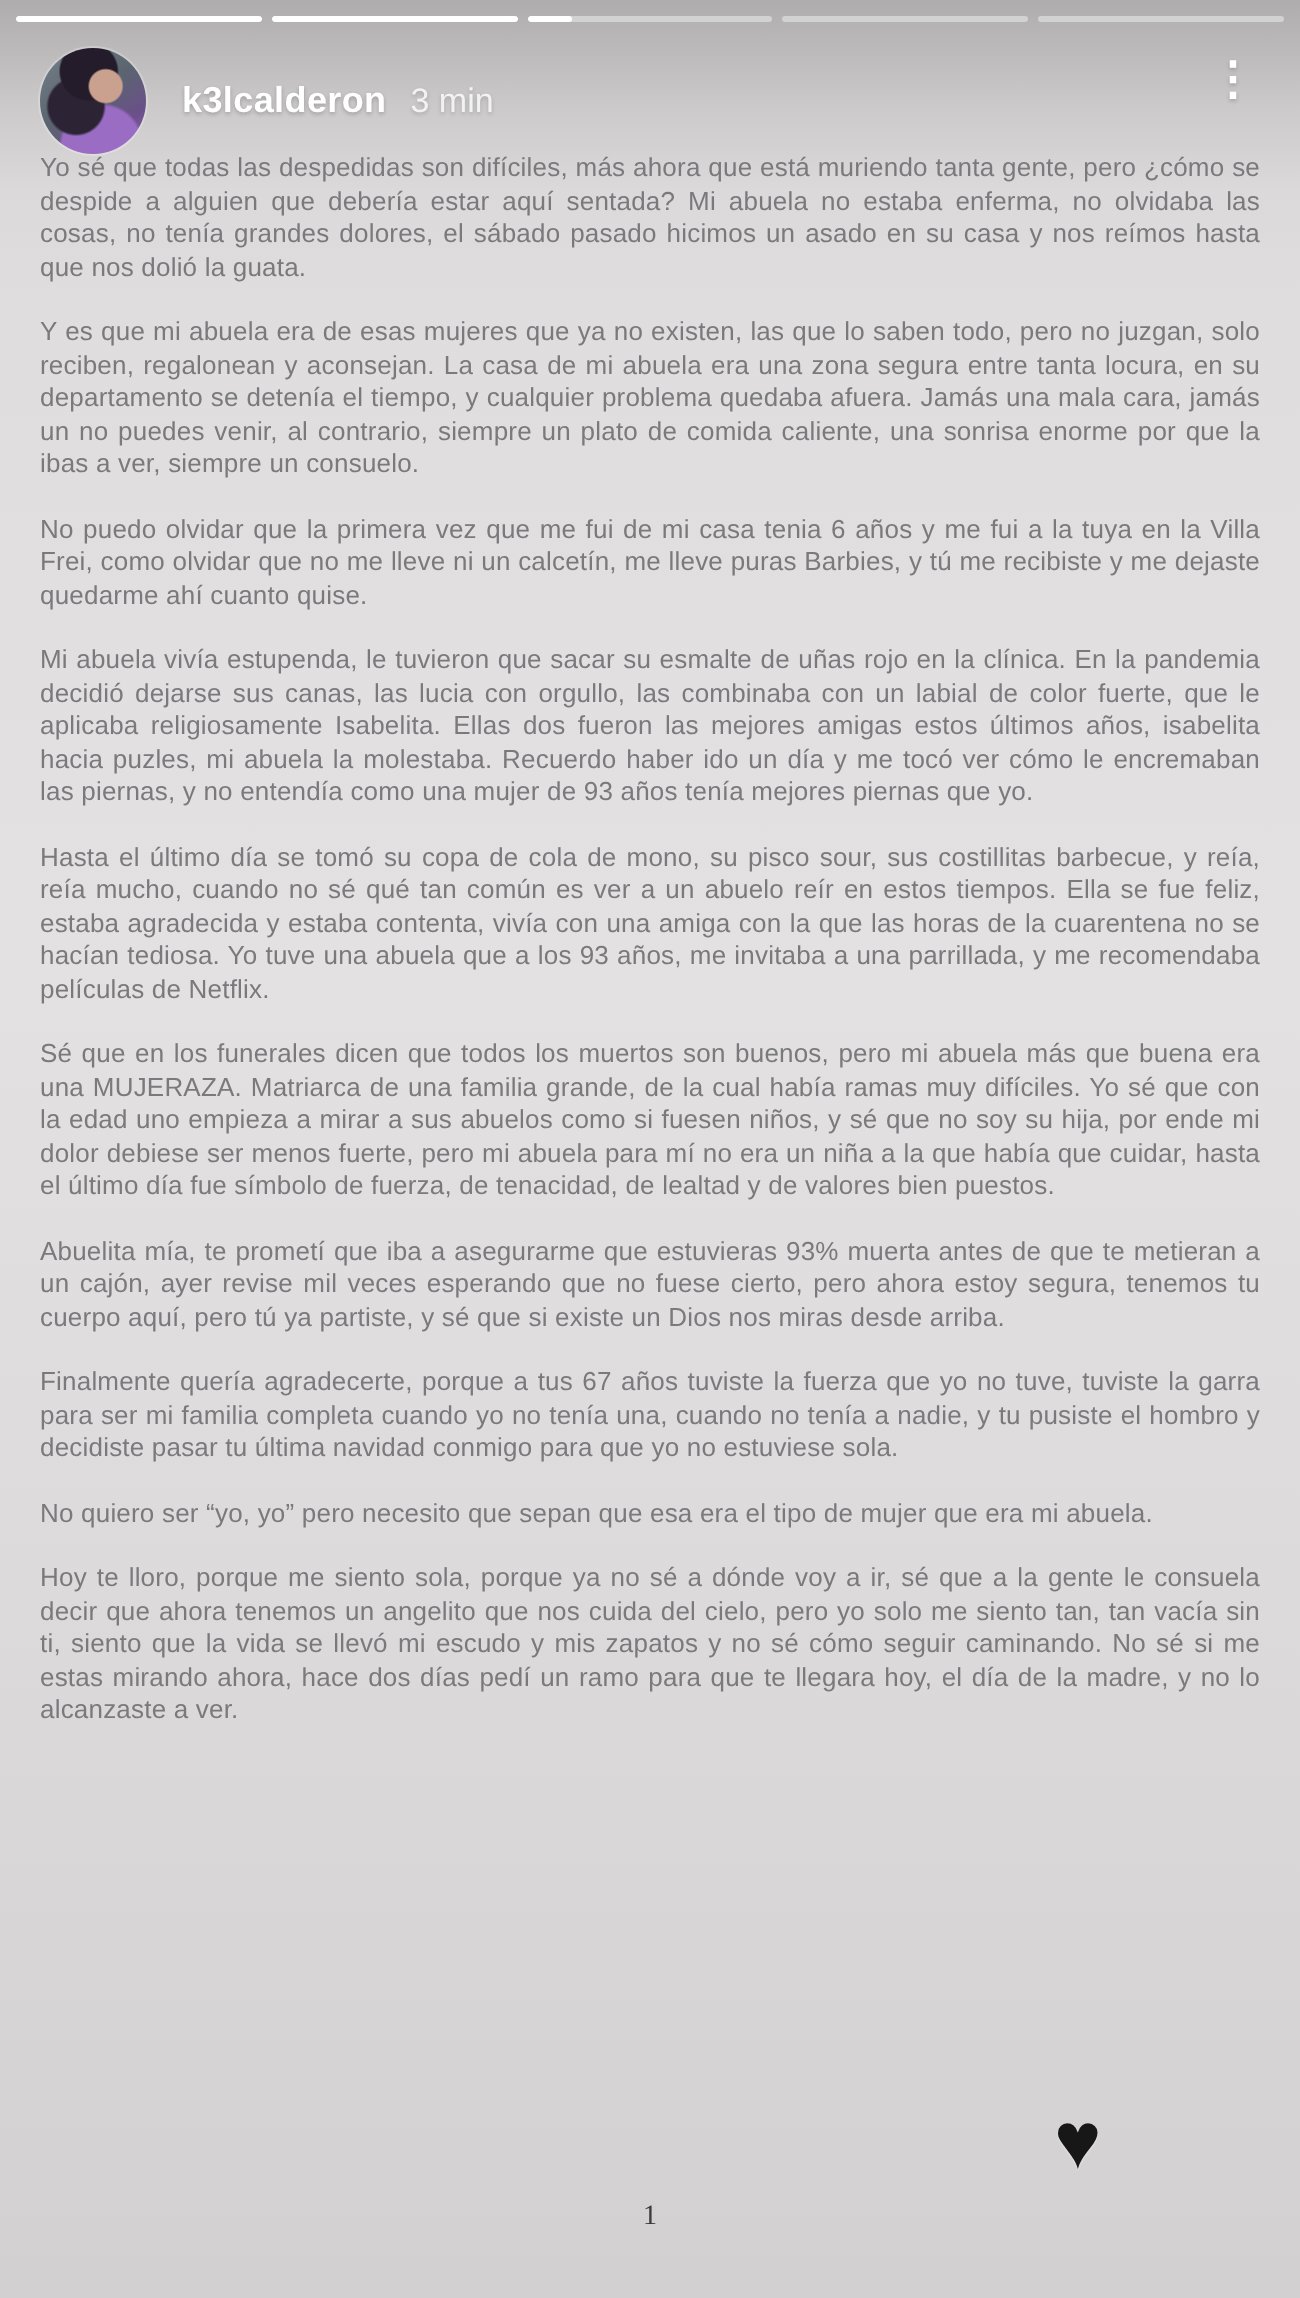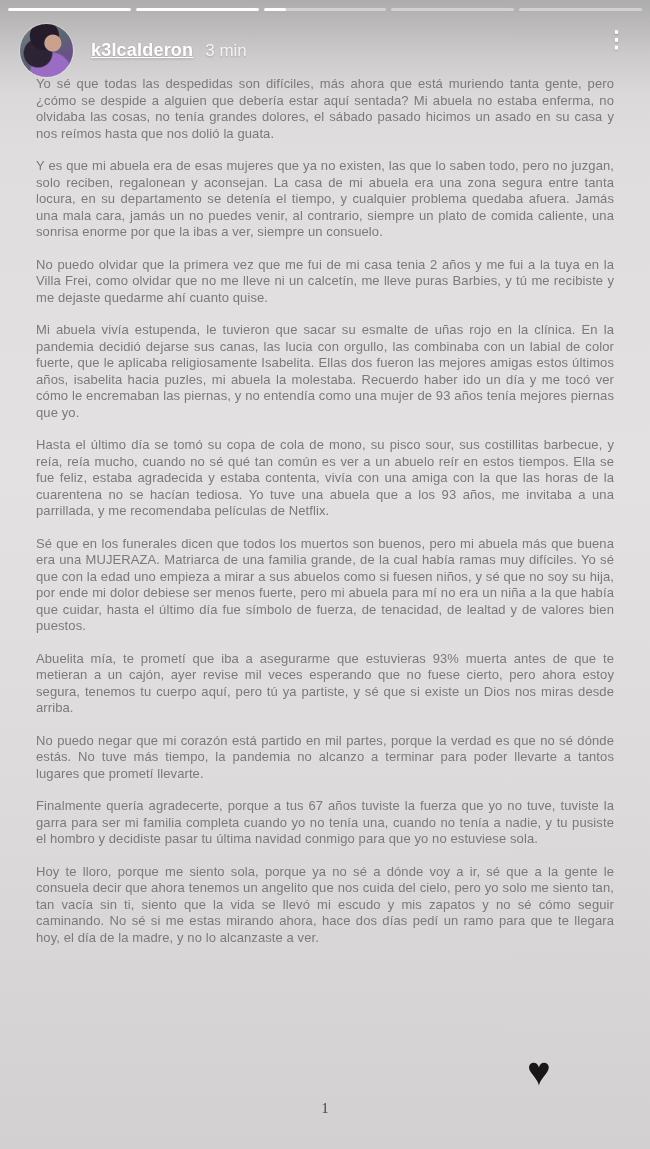--- a/index.html
+++ b/index.html
@@ -48,37 +48,36 @@
       linear-gradient(145deg, #76818c 0%, #5a656f 45%, #6b4f8a 75%, #8f6ab5 100%);
     box-shadow:0 0 0 1px rgba(255,255,255,0.25);
   }
   .header-texts{
     display:flex;align-items:baseline;gap:12px;
     margin-left:18px;
   }
   .username{
     color:#ffffff;font-weight:bold;font-size:18px;letter-spacing:0.2px;
     text-shadow:0 1px 2px rgba(0,0,0,0.22);
-    text-decoration:underline;
   }
   .time{
     color:rgba(255,255,255,0.82);font-size:17px;
     text-shadow:0 1px 2px rgba(0,0,0,0.18);
   }
   .menu{
     margin-left:auto;
     color:#ffffff;font-size:23px;font-weight:bold;line-height:1;
     padding:4px 8px;cursor:pointer;
     text-shadow:0 1px 2px rgba(0,0,0,0.2);
     align-self:flex-start;
   }
   
   .text-block{
     position:absolute;top:76px;left:0;right:0;
-    padding:0 36px;
+    padding:0 20px;
   }
   .para{
     margin:0 0 16px 0;
     color:#7a7a7c;
     font-size:13px;line-height:16.5px;
     text-align:justify;
     letter-spacing:0.1px;
   }
   
   .heart{
@@ -122,25 +121,25 @@
     <div class="header-texts">
       <span class="username">k3lcalderon</span>
       <span class="time">3 min</span>
     </div>
     <div class="menu">⋮</div>
   </div>
 
   <div class="text-block">
       <p class="para">Yo sé que todas las despedidas son difíciles, más ahora que está muriendo tanta gente, pero ¿cómo se despide a alguien que debería estar aquí sentada? Mi abuela no estaba enferma, no olvidaba las cosas, no tenía grandes dolores, el sábado pasado hicimos un asado en su casa y nos reímos hasta que nos dolió la guata.</p>
       <p class="para">Y es que mi abuela era de esas mujeres que ya no existen, las que lo saben todo, pero no juzgan, solo reciben, regalonean y aconsejan. La casa de mi abuela era una zona segura entre tanta locura, en su departamento se detenía el tiempo, y cualquier problema quedaba afuera. Jamás una mala cara, jamás un no puedes venir, al contrario, siempre un plato de comida caliente, una sonrisa enorme por que la ibas a ver, siempre un consuelo.</p>
-      <p class="para">No puedo olvidar que la primera vez que me fui de mi casa tenia 2 años y me fui a la tuya en la Villa Frei, como olvidar que no me lleve ni un calcetín, me lleve puras Barbies, y tú me recibiste y me dejaste quedarme ahí cuanto quise.</p>
+      <p class="para">No puedo olvidar que la primera vez que me fui de mi casa tenia 6 años y me fui a la tuya en la Villa Frei, como olvidar que no me lleve ni un calcetín, me lleve puras Barbies, y tú me recibiste y me dejaste quedarme ahí cuanto quise.</p>
       <p class="para">Mi abuela vivía estupenda, le tuvieron que sacar su esmalte de uñas rojo en la clínica. En la pandemia decidió dejarse sus canas, las lucia con orgullo, las combinaba con un labial de color fuerte, que le aplicaba religiosamente Isabelita. Ellas dos fueron las mejores amigas estos últimos años, isabelita hacia puzles, mi abuela la molestaba. Recuerdo haber ido un día y me tocó ver cómo le encremaban las piernas, y no entendía como una mujer de 93 años tenía mejores piernas que yo.</p>
       <p class="para">Hasta el último día se tomó su copa de cola de mono, su pisco sour, sus costillitas barbecue, y reía, reía mucho, cuando no sé qué tan común es ver a un abuelo reír en estos tiempos.  Ella se fue feliz, estaba agradecida y estaba contenta, vivía con una amiga con la que las horas de la cuarentena no se hacían tediosa. Yo tuve una abuela que a los 93 años, me invitaba a una parrillada, y me recomendaba películas de Netflix.</p>
       <p class="para">Sé que en los funerales dicen que todos los muertos son buenos, pero mi abuela más que buena era una MUJERAZA. Matriarca de una familia grande, de la cual había ramas muy difíciles. Yo sé que con la edad uno empieza a mirar a sus abuelos como si fuesen niños, y sé que no soy su hija, por ende mi dolor debiese ser menos fuerte, pero mi abuela para mí no era un niña a la que había que cuidar, hasta el último día fue símbolo de fuerza, de tenacidad, de lealtad y de valores bien puestos.</p>
       <p class="para">Abuelita mía, te prometí que iba a asegurarme que estuvieras 93% muerta antes de que te metieran a un cajón, ayer revise mil veces esperando que no fuese cierto, pero ahora estoy segura, tenemos tu cuerpo aquí, pero tú ya partiste, y sé que si existe un Dios nos miras desde arriba.</p>
-      <p class="para">No puedo negar que mi corazón está partido en mil partes, porque la verdad es que no sé dónde estás. No tuve más tiempo, la pandemia no alcanzo a terminar para poder llevarte a tantos lugares que prometí llevarte.</p>
       <p class="para">Finalmente quería agradecerte, porque a tus 67 años tuviste la fuerza que yo no tuve, tuviste la garra para ser mi familia completa cuando yo no tenía una, cuando no tenía a nadie, y tu pusiste el hombro y decidiste pasar tu última navidad conmigo para que yo no estuviese sola.</p>
+      <p class="para">No quiero ser “yo, yo” pero necesito que sepan que esa era el tipo de mujer que era mi abuela.</p>
       <p class="para">Hoy te lloro, porque me siento sola, porque ya no sé a dónde voy a ir, sé que a la gente le consuela decir que ahora tenemos un angelito que nos cuida del cielo, pero yo solo me siento tan, tan vacía sin ti, siento que la vida se llevó mi escudo y mis zapatos y no sé cómo seguir caminando. No sé si me estas mirando ahora, hace dos días pedí un ramo para que te llegara hoy, el día de la madre, y no lo alcanzaste a ver.</p>
     </div>
 
   <div class="heart">♥</div>
   <div class="page-number">1</div>
 </div>
 
 </body></html>

